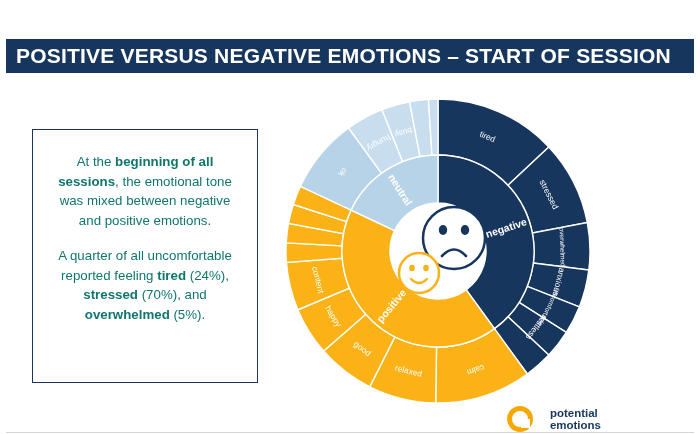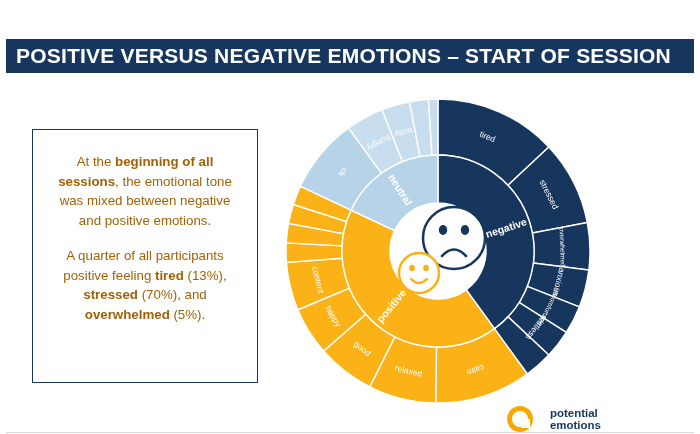--- a/index.html
+++ b/index.html
@@ -49,21 +49,21 @@
     left: 32px;
     top: 105px;
     width: 226px;
     height: 254px;
     border: 1.5px solid #17365d;
     background: #ffffff;
     box-sizing: border-box;
     padding: 22px 16px 10px 16px;
   }
   .para {
-    color: #a16207;
+    color: #0f766e;
     font-size: 13.3px;
     line-height: 19.5px;
     text-align: center;
     margin: 0 0 16px 0;
   }
   .para:last-child { margin-bottom: 0; }
   .para b { font-weight: bold; }
   
   #chart-wrap {
     position: absolute;
@@ -131,21 +131,21 @@
 
   <div id="title-bar">
     <div id="title-text">POSITIVE VERSUS NEGATIVE EMOTIONS – START OF SESSION</div>
   </div>
 
   <div id="text-box">
     <p class="para">
       <span>At the </span><b>beginning of all sessions</b><span>, the emotional tone was mixed between negative and positive emotions.</span>
     </p>
     <p class="para">
-      <span>A quarter of all participants positive feeling </span><b>tired</b><span> (13%), </span><b>stressed</b><span> (70%), and </span><b>overwhelmed</b><span> (5%).</span>
+      <span>A quarter of all uncomfortable reported feeling </span><b>tired</b><span> (24%), </span><b>stressed</b><span> (70%), and </span><b>overwhelmed</b><span> (5%).</span>
     </p>
   </div>
 
   <div id="chart-wrap">
     <svg id="sunburst" width="304" height="330" viewBox="0 0 304 330">
       <g id="ring-outer">
           <path d="M152.00 13.00 A152 152 0 0 1 262.80 60.95 L221.98 99.28 A96 96 0 0 0 152.00 69.00 Z" fill="#17365d" stroke="#ffffff" stroke-width="1.4"></path>
           <path d="M262.80 60.95 A152 152 0 0 1 301.31 136.52 L246.30 147.01 A96 96 0 0 0 221.98 99.28 Z" fill="#17365d" stroke="#ffffff" stroke-width="1.4"></path>
           <path d="M301.31 136.52 A152 152 0 0 1 302.80 184.05 L247.24 177.03 A96 96 0 0 0 246.30 147.01 Z" fill="#17365d" stroke="#ffffff" stroke-width="1.4"></path>
           <path d="M302.80 184.05 A152 152 0 0 1 293.33 220.95 L241.26 200.34 A96 96 0 0 0 247.24 177.03 Z" fill="#17365d" stroke="#ffffff" stroke-width="1.4"></path>

